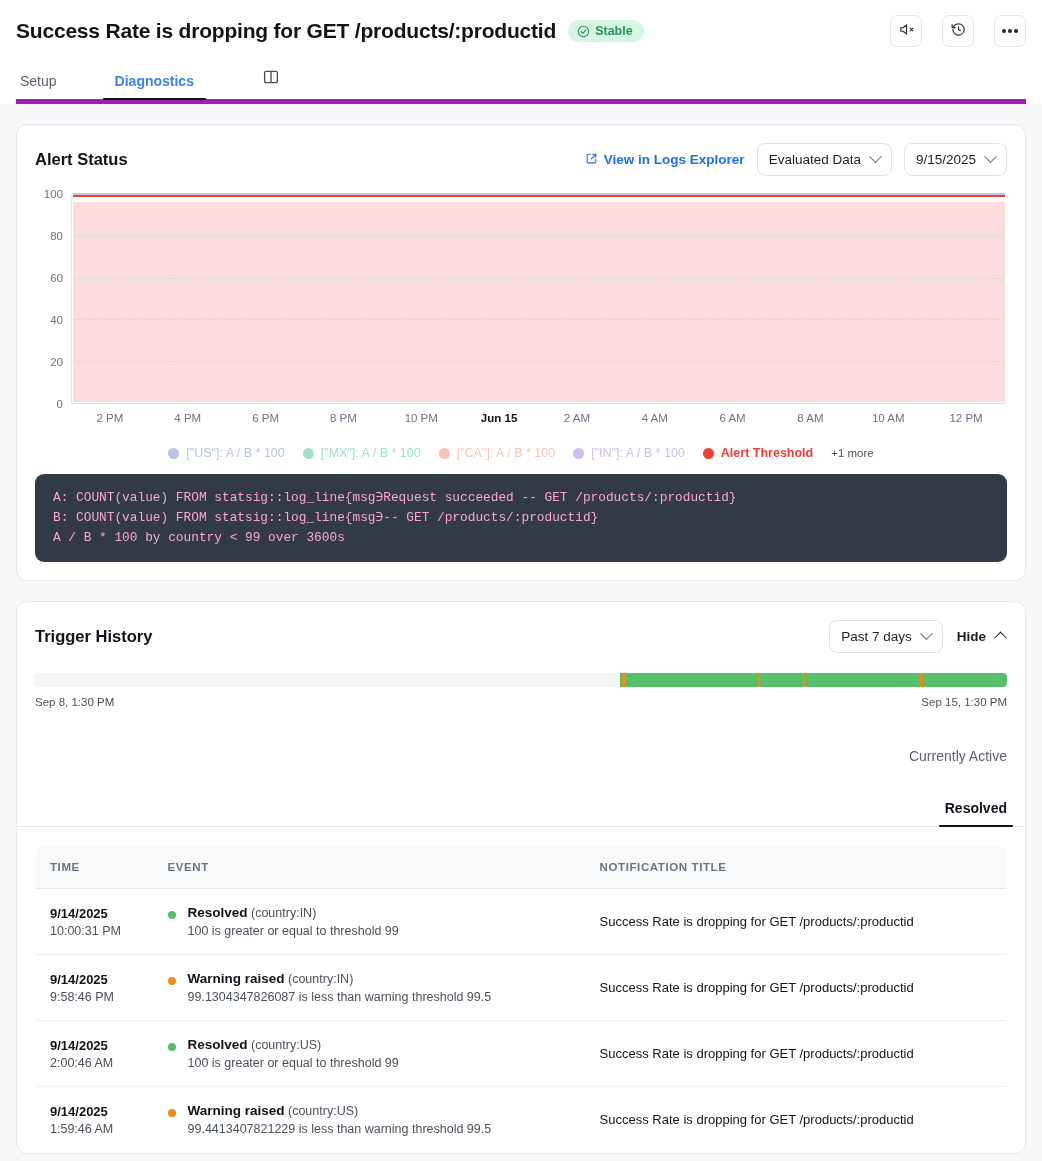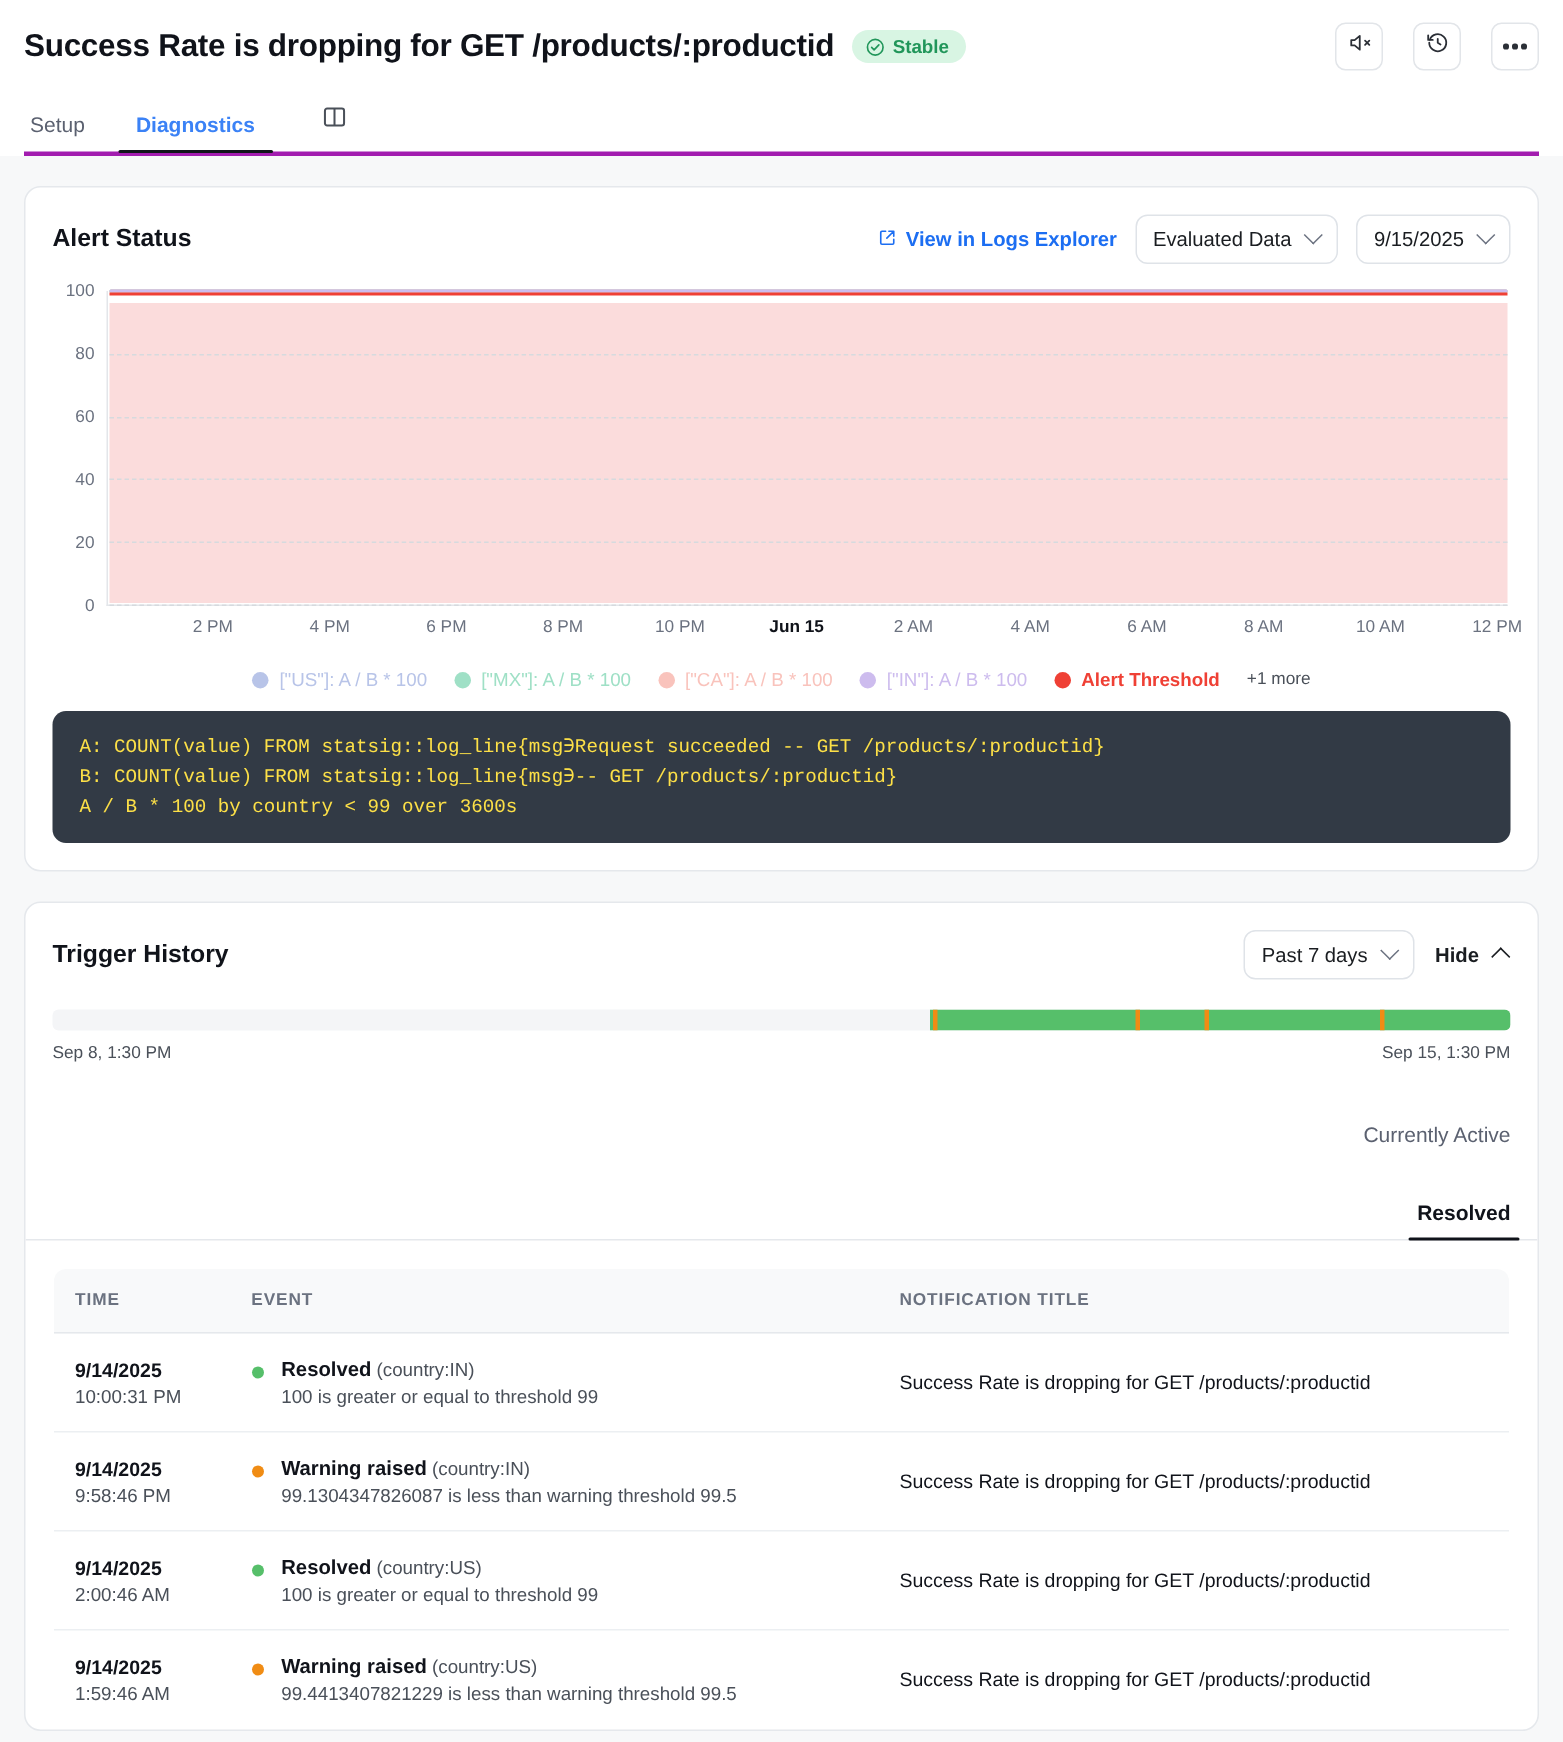--- a/index.html
+++ b/index.html
@@ -41,22 +41,23 @@
     display: inline-flex; align-items: center; justify-content: center;
     cursor: pointer; color: #2b2f36; margin-left: 8px;
   }
   .icon-btn:first-child { margin-left: 0; }
   .icon-btn .dots { display: flex; gap: 2.5px; }
   .icon-btn .dots i { width: 3.4px; height: 3.4px; border-radius: 50%; background: #2b2f36; display: block; }
 
   .tabs-row {
     display: flex; align-items: flex-end;
     height: 42px;
-    border-bottom: 3px solid #a21caf;
+    border-bottom: 5px solid #a21caf;
     position: relative;
+    gap: 24px;
   }
   .tab {
     font-size: 14px; color: #5b6170;
     padding: 0 4px 10px 4px; margin-right: 26px;
     cursor: pointer; position: relative; white-space: nowrap;
   }
   .tab.active { color: #3b82f6; font-weight: 700; }
   .tab.active::after {
     content: ""; position: absolute; left: -8px; right: -8px; bottom: -1px;
     height: 2.5px; background: #10131a; border-radius: 2px;
@@ -121,37 +122,37 @@
     position: absolute; right: calc(100% + 8px); font-size: 11.5px; color: #6b7280;
     transform: translateY(-50%); white-space: nowrap;
   }
   .serie-line { position: absolute; left: 1px; right: 0; height: 2px; border-radius: 1px; }
   .thresh-line { position: absolute; left: 1px; right: 0; height: 2.4px; background: #ef4035; }
   .xlabels {
     position: relative; margin-left: 36px; margin-right: 2px; height: 22px; margin-top: 8px;
   }
   .xlab {
     position: absolute; top: 0; font-size: 11.5px; color: #6b7280;
-    transform: translateX(-50%); white-space: nowrap; margin-left: 32px;
+    transform: translateX(-50%); white-space: nowrap;
   }
   .xlab.bold { color: #10131a; font-weight: 700; }
 
   .legend {
     display: flex; align-items: center; justify-content: center; flex-wrap: wrap;
     gap: 18px; padding: 8px 18px 14px 18px;
   }
   .leg-item { display: inline-flex; align-items: center; gap: 7px; font-size: 12.5px; cursor: pointer; }
   .leg-dot { width: 11px; height: 11px; border-radius: 50%; display: block; }
   .leg-item.strong { font-weight: 700; }
   .leg-more { font-size: 11.5px; color: #4a5059; cursor: pointer; }
 
   
   .querybox {
     margin: 0 18px 18px 18px;
-    background: #323a45; color: #fde047;
+    background: #323a45; color: #f9a8d4;
     border-radius: 9px; padding: 14px 18px;
     font-family: "Liberation Mono", monospace;
     font-size: 12.8px; line-height: 20px;
     white-space: pre; overflow: hidden;
   }
 
   
   .timeline-wrap { padding: 2px 18px 0 18px; }
   .timeline {
     position: relative; height: 14px; border-radius: 4px;

